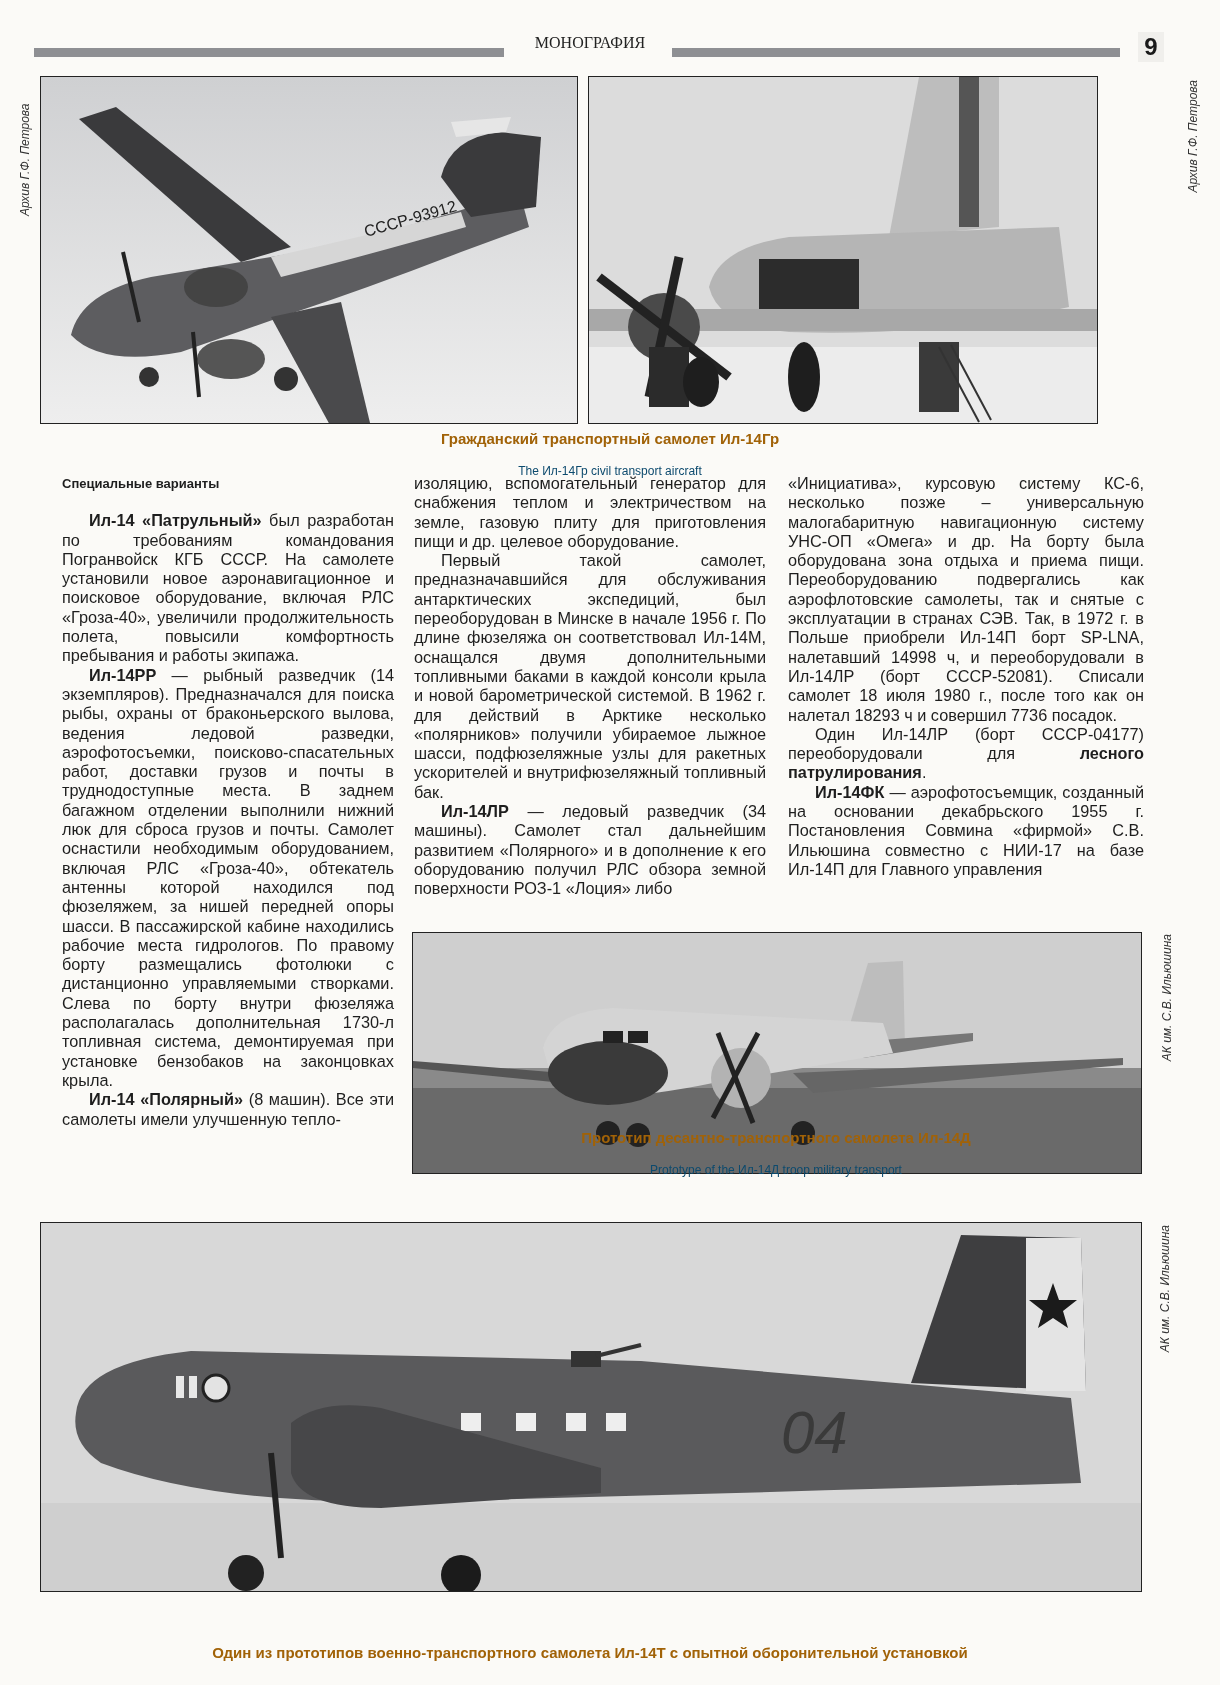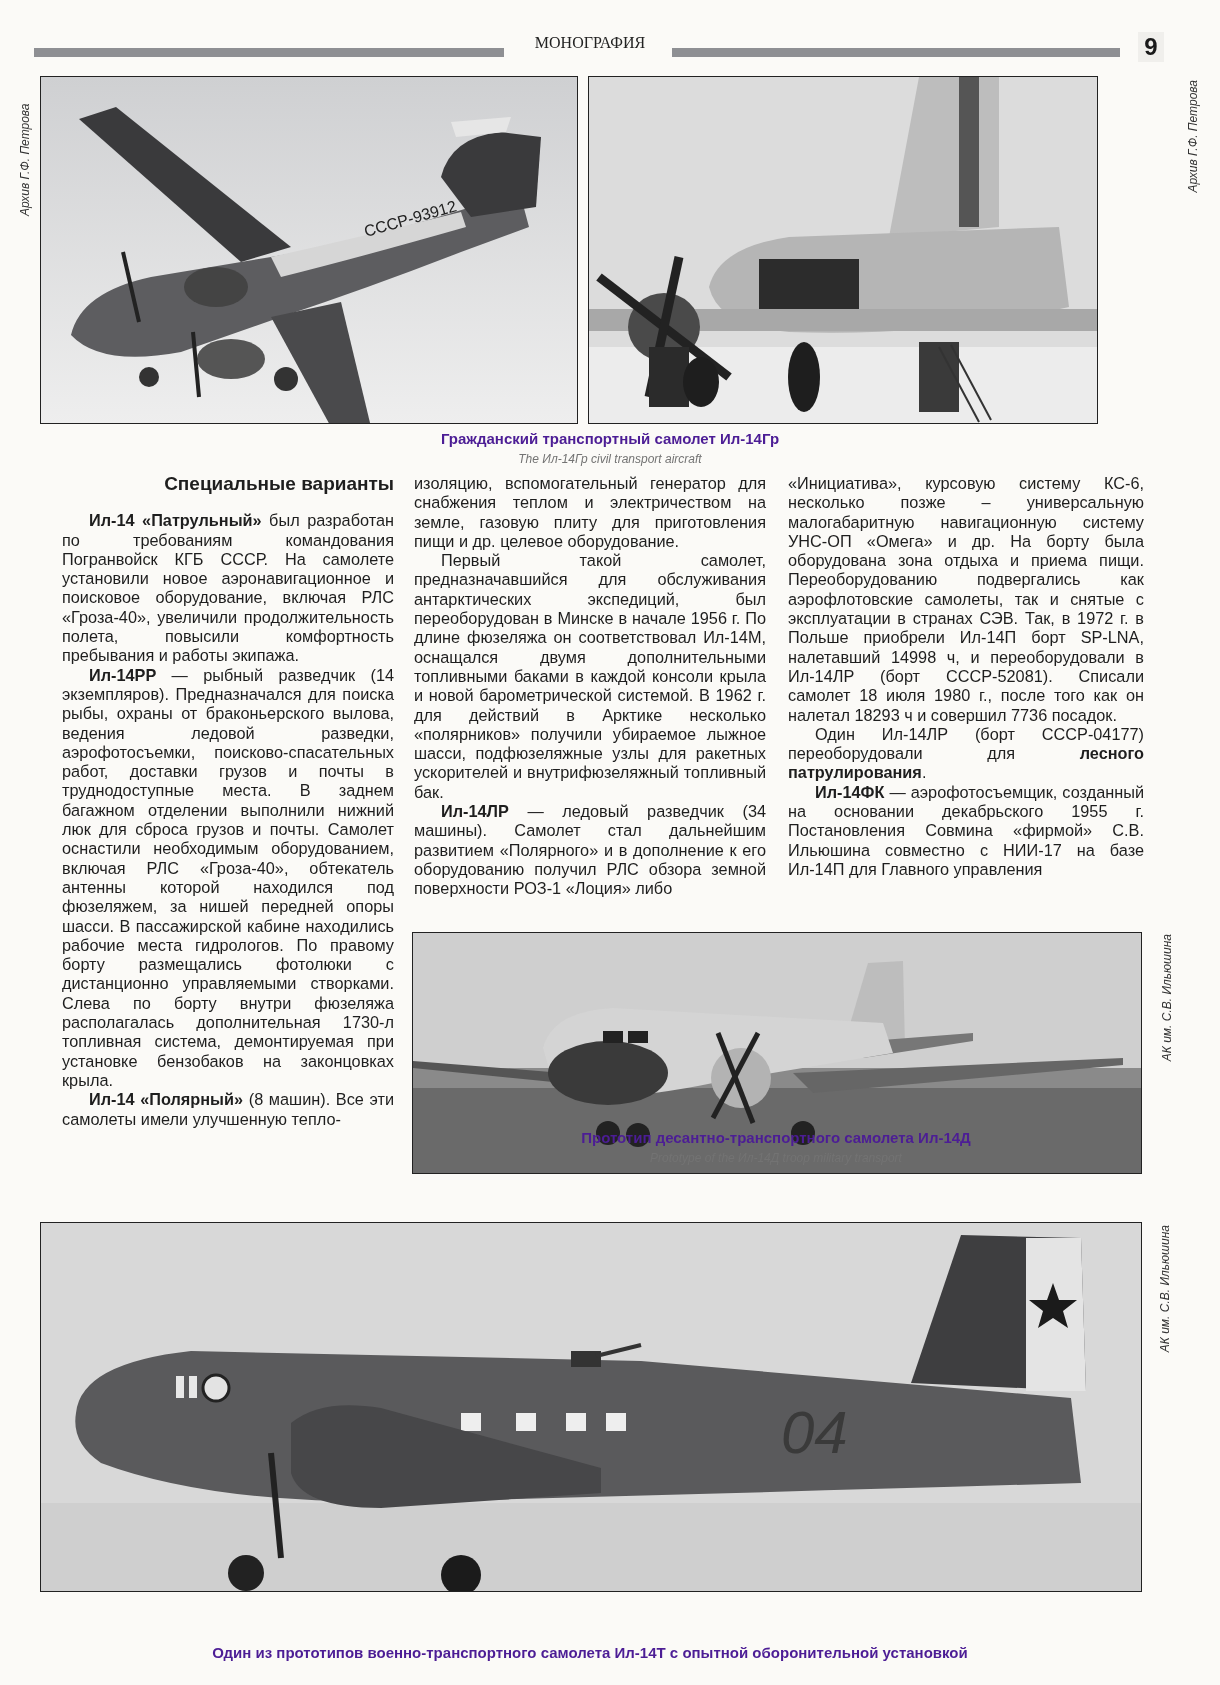--- a/index.html
+++ b/index.html
@@ -17,27 +17,27 @@
   .header .pagenum { position: absolute; left: 1104px; top: -2px; width: 26px; height: 30px; background:#f0efec;
     font-size: 24px; font-weight: bold; text-align: center; line-height: 30px; }
 
   .photo { position: absolute; border: 1.5px solid #222; overflow: hidden; }
   .photo svg { display: block; width: 100%; height: 100%; }
   .credit { position: absolute; font-size: 12px; font-style: italic; color: #333; white-space: nowrap;
     transform-origin: left top; }
   .credit.rot-left { transform: rotate(-90deg); }
 
   .cap { position: absolute; text-align: center; }
-  .cap .ru { font-weight: bold; font-size: 15px; color: #4c1d95; }
-  .cap .en { font-style: italic; font-size: 12px; color: #737373; margin-top: 5px; }
+  .cap .ru { font-weight: bold; font-size: 15px; color: #a16207; }
+  .cap .en { font-size: 12px; color: #0c4a6e; margin-top: 17px; }
 
   .col { position: absolute; font-size: 16.3px; line-height: 19.3px; text-align: justify; color: #1e1e1e; }
   .col p { margin: 0; text-indent: 27px; }
   .col p.noind { text-indent: 0; }
-  .col h2 { margin: 0 0 18px 0; font-size: 19px; font-weight: bold; text-align: right; }
+  .col h2 { margin: 0 0 18px 0; font-size: 13px; font-weight: bold; text-align: left; }
   .col b { font-weight: bold; }
 </style>
 </head>
 <body>
 
 <div class="header">
   <div class="bar left"></div>
   <div class="title">МОНОГРАФИЯ</div>
   <div class="bar right"></div>
   <div class="pagenum">9</div>

